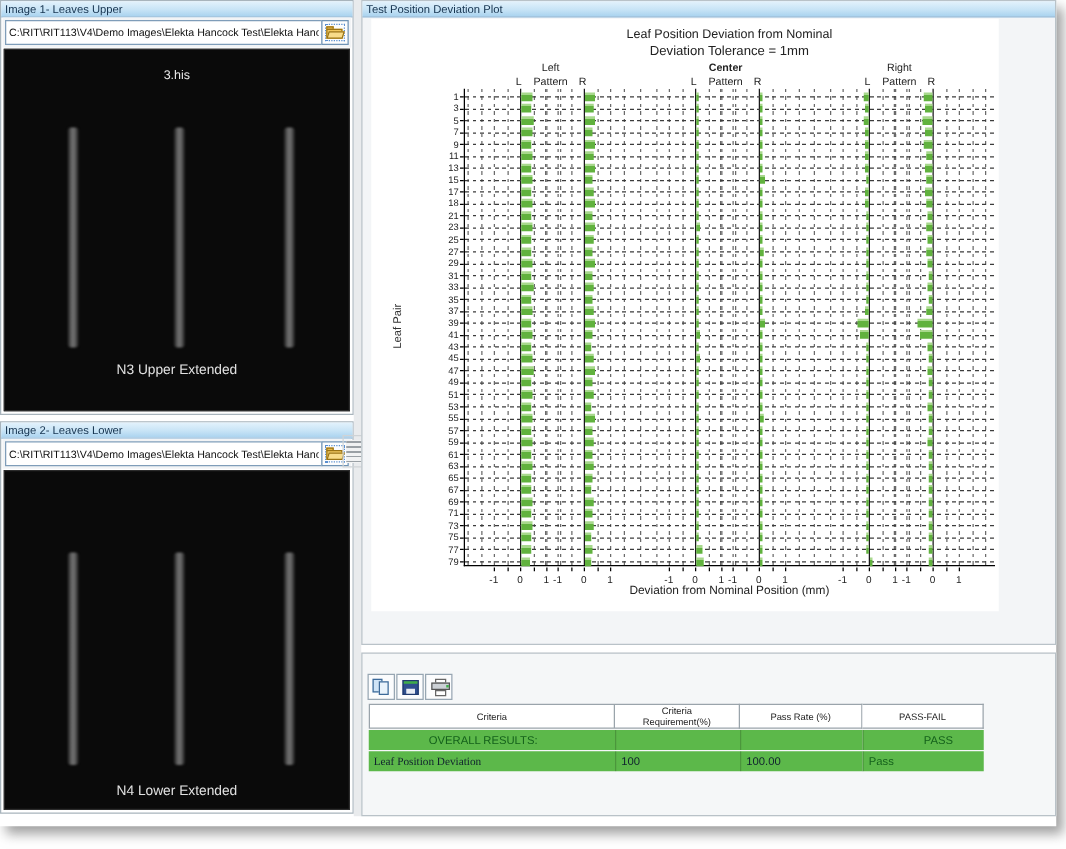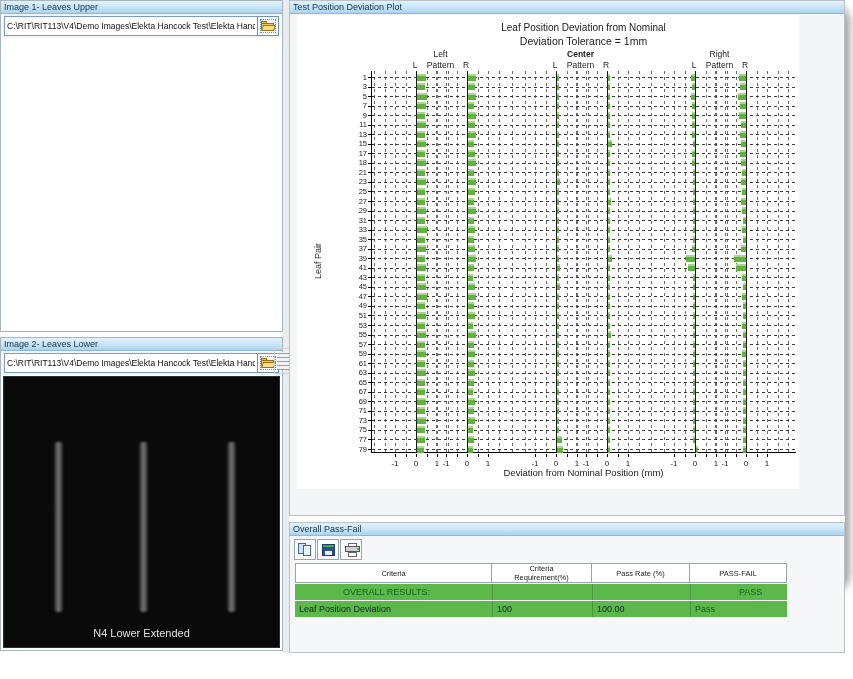--- a/index.html
+++ b/index.html
@@ -1,17 +1,17 @@
 <!DOCTYPE html>
 <html><head>
 <meta charset="utf-8">
 <style>
   * { margin:0; padding:0; box-sizing:border-box; }
   html,body { width:853px; height:679px; background:#ffffff; font-family:"Liberation Sans","DejaVu Sans",sans-serif; overflow:hidden; }
-  .window { position:absolute; left:0; top:0; width:845px; height:584px; background:#ffffff; box-shadow:5px 6px 9px rgba(110,110,110,0.65);border-radius:15px; }
+  .window { position:absolute; left:0; top:0; width:845px; height:661px; background:#ffffff; box-shadow:5px 6px 9px rgba(110,110,110,0.65); }
 
   
   .panel { position:absolute; background:#f3f5f7; border:1px solid #b9c2c8; }
   .panel-header { position:absolute; left:0; top:0; right:0; height:13px;
     background:linear-gradient(180deg,#e3f2fc 0%,#c8e4f6 55%,#aad3ef 100%);
     border-bottom:1px solid #8fb8d8; color:#15334f; font-size:9px; line-height:13px; padding-left:3px; white-space:nowrap; }
 
   
   .image-panel { background:#ffffff; border:1px solid #a8b4bc; }
   .path-row { position:absolute; left:1px; top:13px; right:1px; height:24px; background:#f2f4f6; }
@@ -93,20 +93,27 @@
     </div>
     <div class="path-row">
       <input class="path-input" value="C:\RIT\RIT113\V4\Demo Images\Elekta Hancock Test\Elekta Hancock  Lea" style="">
       <button class="folder-btn">
         <span class="folder-ic">
           <span class="f-tab"></span>
             <span class="f-body"></span>
             <span class="f-flap"></span>
         </span>
       </button>
+    </div>
+    <div class="image-view">
+      <div class="img-label" style="top:15px;">3.his</div>
+      <div class="leaf-bar" style="left:50px;top:62px;height:176px;"></div>
+      <div class="leaf-bar" style="left:135px;top:62px;height:176px;"></div>
+      <div class="leaf-bar" style="left:223px;top:62px;height:176px;"></div>
+      <div class="img-caption" style="top:250px;">N3 Upper Extended</div>
     </div>
   </section>
 
   <section class="panel image-panel" style="left:0;top:337px;width:283px;height:314px;">
     <div class="panel-header">
       <span>Image 2- Leaves Lower</span>
     </div>
     <div class="path-row">
       <input class="path-input" value="C:\RIT\RIT113\V4\Demo Images\Elekta Hancock Test\Elekta Hancock  Lea" style="">
       <button class="folder-btn">
@@ -604,23 +611,20 @@
         <div class="xtick-mark" style="left: 384.5px; top: 383px;"></div>
         <div class="xtick-mark" style="left: 395px; top: 383px;"></div>
         <div class="xtick-label" style="left: 345px; top: 388px;">-1</div>
         <div class="xtick-label" style="left: 366px; top: 388px;">0</div>
         <div class="xtick-label" style="left: 387px; top: 388px;">1</div>
       </div>
     <div class="xlabel">Deviation from Nominal Position (mm)</div>
   </section>
 
   <section class="panel passfail-panel">
-    <div class="panel-header">
-      <span>Overall Pass-Fail</span>
-    </div>
     <div class="toolbar">
       <button class="tb-btn">
         <span class="ic copy-back"></span>
         <span class="ic copy-front"></span>
       </button>
       <button class="tb-btn">
         <span class="ic save-body"></span>
         <span class="ic save-stripe"></span>
         <span class="ic save-label"></span>
       </button>
@@ -647,21 +651,21 @@
         </tr>
       </thead>
       <tbody>
         <tr class="row-overall green-row">
           <td style="background: rgb(92, 184, 74);">OVERALL RESULTS:</td>
           <td style="background: rgb(92, 184, 74);"></td>
           <td style="background: rgb(92, 184, 74);"></td>
           <td class="pf-cell" style="background: rgb(92, 184, 74);">PASS</td>
         </tr>
         <tr class="row-detail green-row">
-          <td style="background: rgb(92, 184, 74);">Leaf Position Deviation</td>
+          <td style="background: rgb(92, 184, 74); font-family: Liberation Serif, serif;">Leaf Position Deviation</td>
           <td style="background: rgb(92, 184, 74);">100</td>
           <td style="background: rgb(92, 184, 74);">100.00</td>
           <td class="pf-cell" style="background: rgb(92, 184, 74);">Pass</td>
         </tr>
       </tbody>
     </table>
   </section>
 </div>
 
 </body></html>

